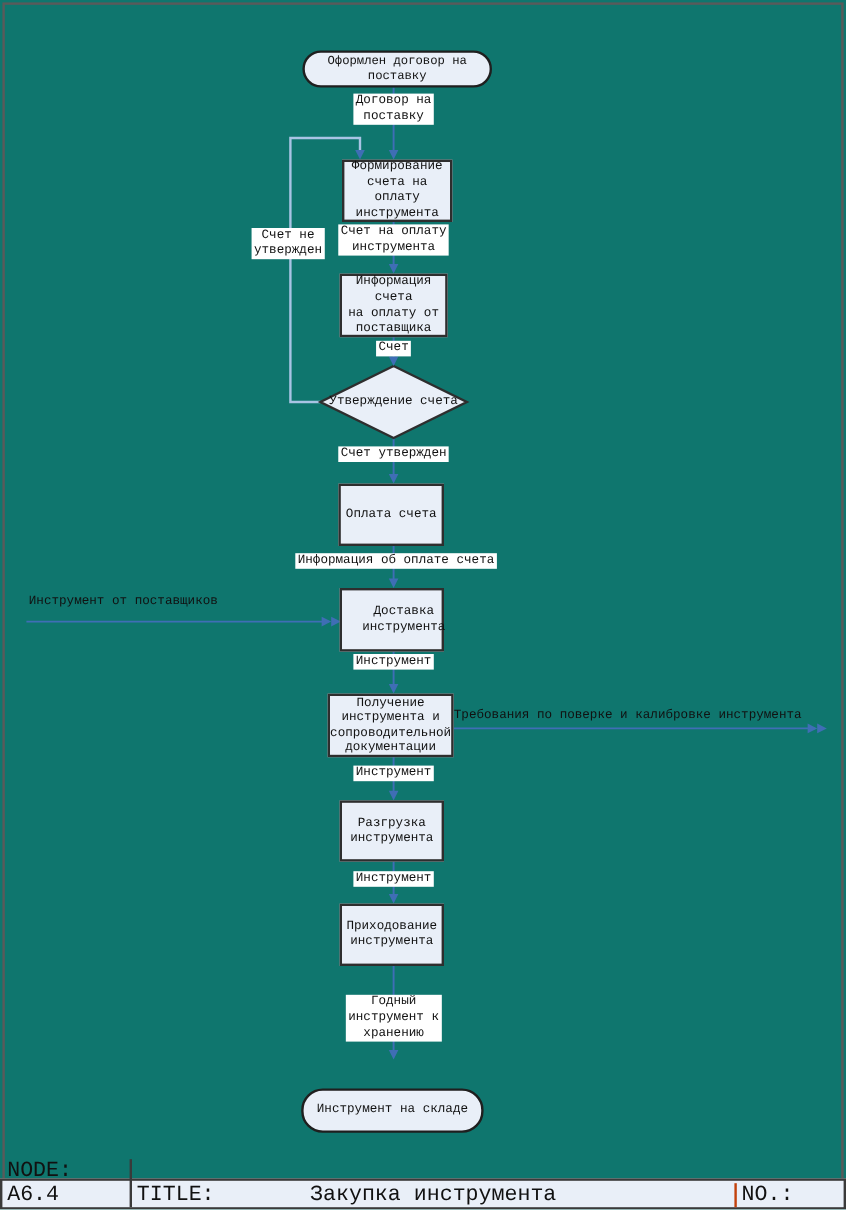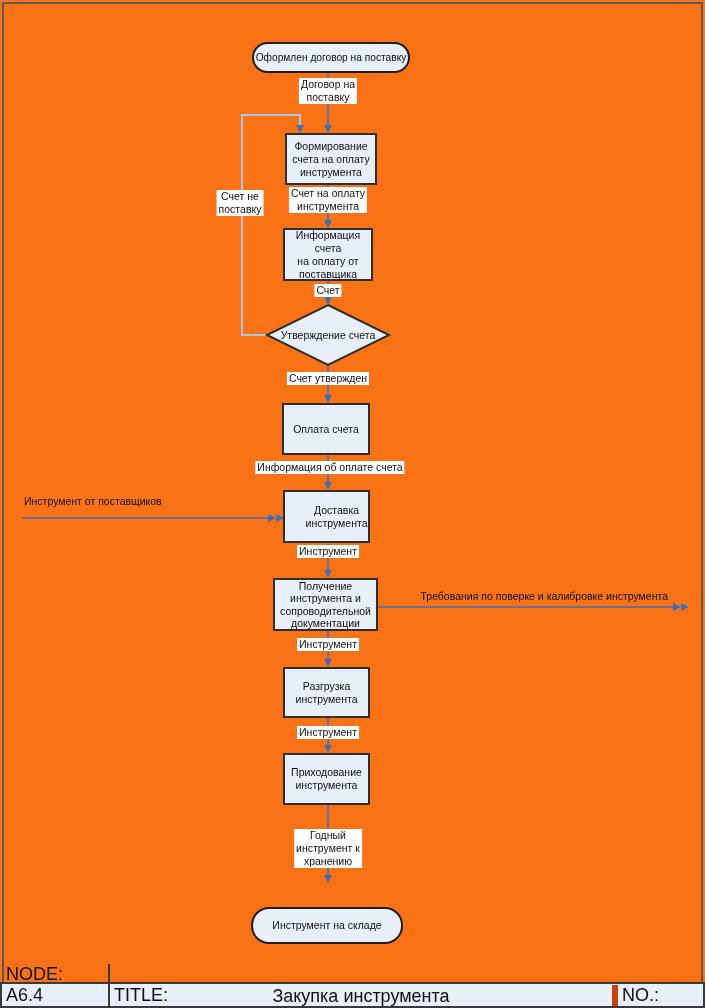--- a/index.html
+++ b/index.html
@@ -1,18 +1,18 @@
 <!DOCTYPE html>
 <html><head>
 <meta charset="utf-8">
 <style>
   html,body{margin:0;padding:0;background:#fff;}
   #page{
-    position:relative;width:705px;height:1008px;background:#f97316;
-    font-family:Liberation Sans, sans-serif;color:#111;overflow:hidden;
+    position:relative;width:705px;height:1008px;background:#0f766e;
+    font-family:Liberation Mono, monospace;color:#111;overflow:hidden;
   }
   #frame{position:absolute;left:2px;top:2px;right:2px;bottom:2px;border:2px solid #5a5a5a;}
   #lines{position:absolute;left:0;top:0;width:705px;height:1008px;z-index:1;}
   .conn{stroke:#3f6eb5;stroke-width:1.6;fill:none;}
   .conn-loop{stroke:#a9c4e4;stroke-width:2;fill:none;}
   .head{fill:#3f6eb5;stroke:none;}
   .diamond-shape{fill:#e9eff8;stroke:#2e2e2e;stroke-width:2;}
   .node{
     position:absolute;z-index:3;box-sizing:border-box;
     background:#e9eff8;border:2px solid #2e2e2e;
@@ -53,21 +53,21 @@
   .l-good-tool{left:328px;top:829px;}
   
   #footer{
     position:absolute;left:0;right:0;bottom:0;height:22px;z-index:4;
     display:flex;background:#e9eff8;border:2px solid #3a3a3a;
     font-size:18px;align-items:flex-end;
   }
   .cell{display:flex;align-items:center;padding:0 4px;box-sizing:border-box;}
   .cell-node{width:108px;border-right:2px solid #3a3a3a;}
   .cell-title{flex:1;position:relative;}
-  .cell-no{width:91px;border-left:6px solid #c2410c;}
+  .cell-no{width:91px;border-left:2px solid #c2410c;}
   .title-center{
     position:absolute;left:0;right:0;text-align:center;top:50%;transform:translateY(-50%);
   }
 </style>
 </head>
 <body>
 
 <div id="page">
   <div id="frame"></div>
 
@@ -127,21 +127,21 @@
   <div class="node n-book">Приходование
 инструмента</div>
   <div class="node oval n-end">Инструмент на складе</div>
 
   <div class="lbl l-contract">Договор на
 поставку</div>
   <div class="lbl l-invoice-pay">Счет на оплату
 инструмента</div>
   <div class="lbl l-invoice">Счет</div>
   <div class="lbl l-not-approved">Счет не
-поставку</div>
+утвержден</div>
   <div class="lbl l-approved">Счет утвержден</div>
   <div class="lbl l-pay-info">Информация об оплате счета</div>
   <div class="lbl lbl-left l-from-suppliers">Инструмент от поставщиков</div>
   <div class="lbl l-tool-1">Инструмент</div>
   <div class="lbl lbl-right l-verification">Требования по поверке и калибровке инструмента</div>
   <div class="lbl l-tool-2">Инструмент</div>
   <div class="lbl l-tool-3">Инструмент</div>
   <div class="lbl l-good-tool">Годный
 инструмент к
 хранению</div>

